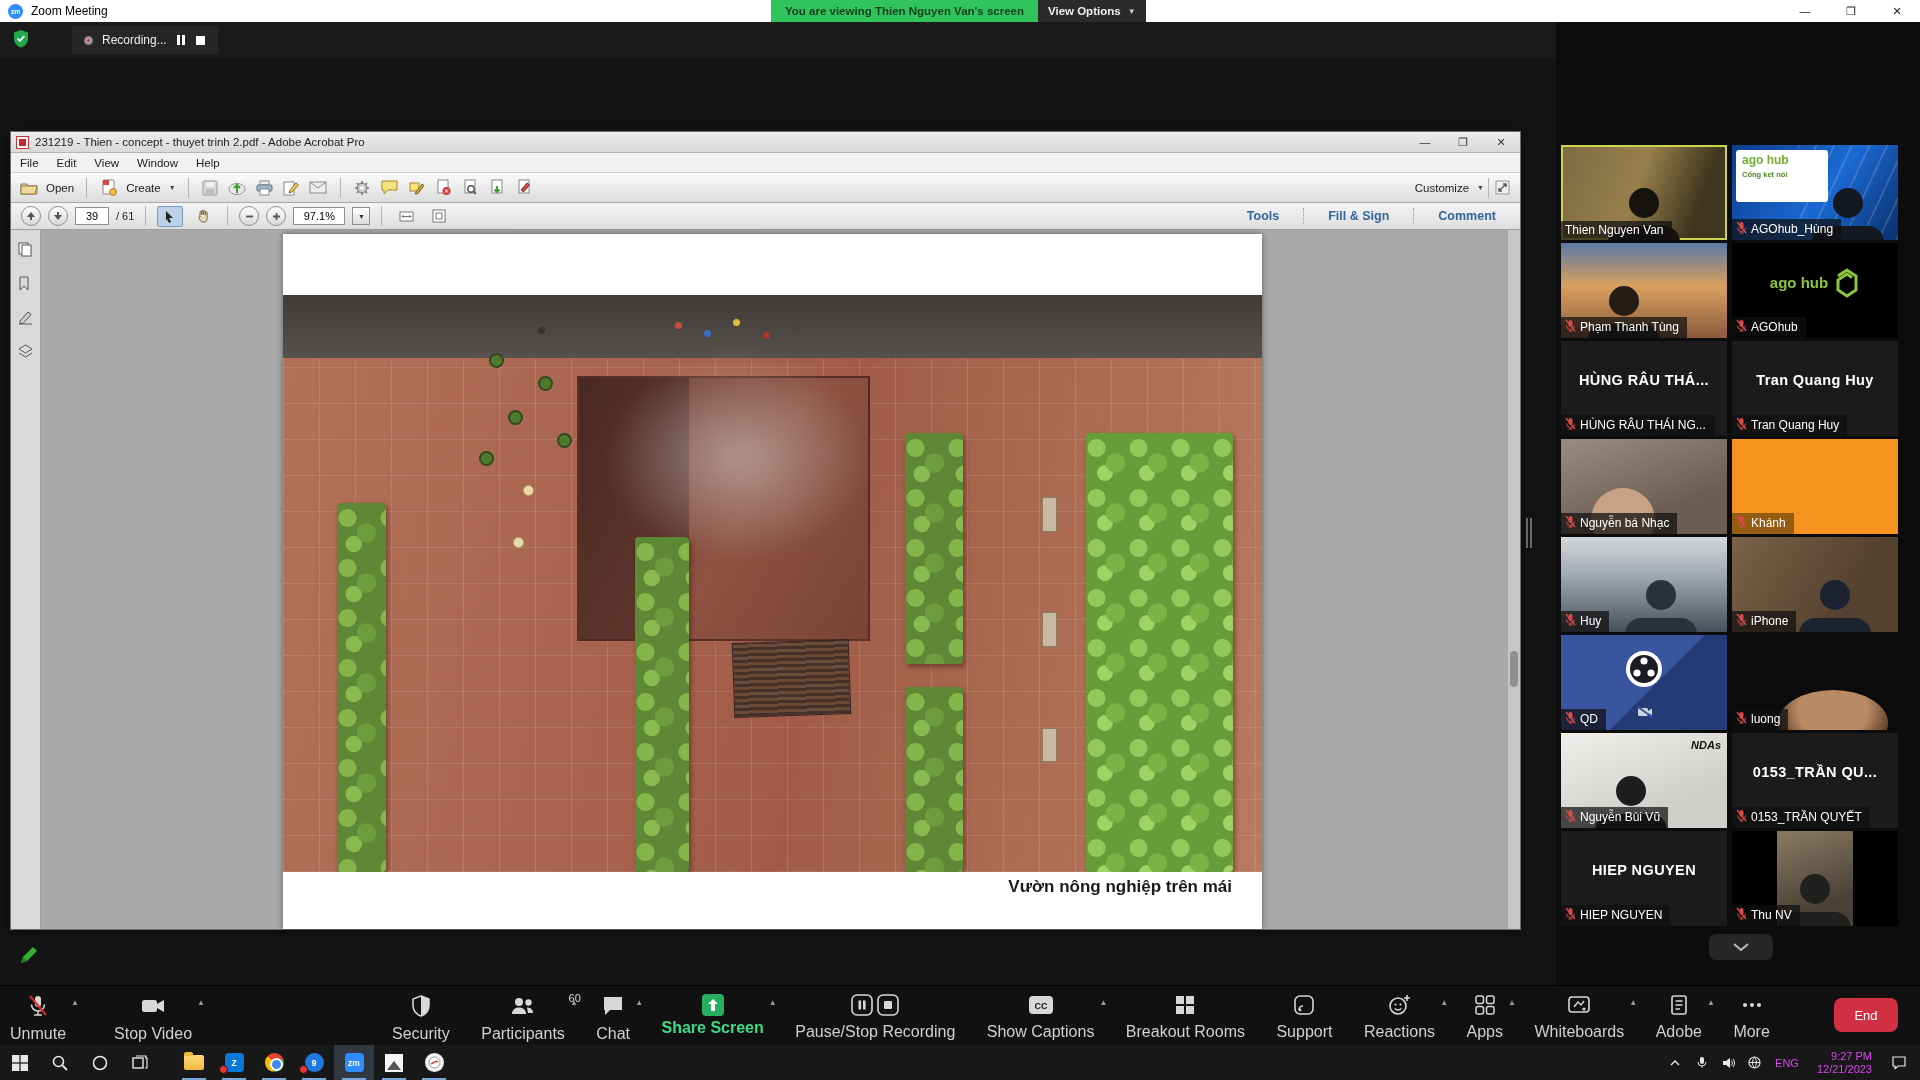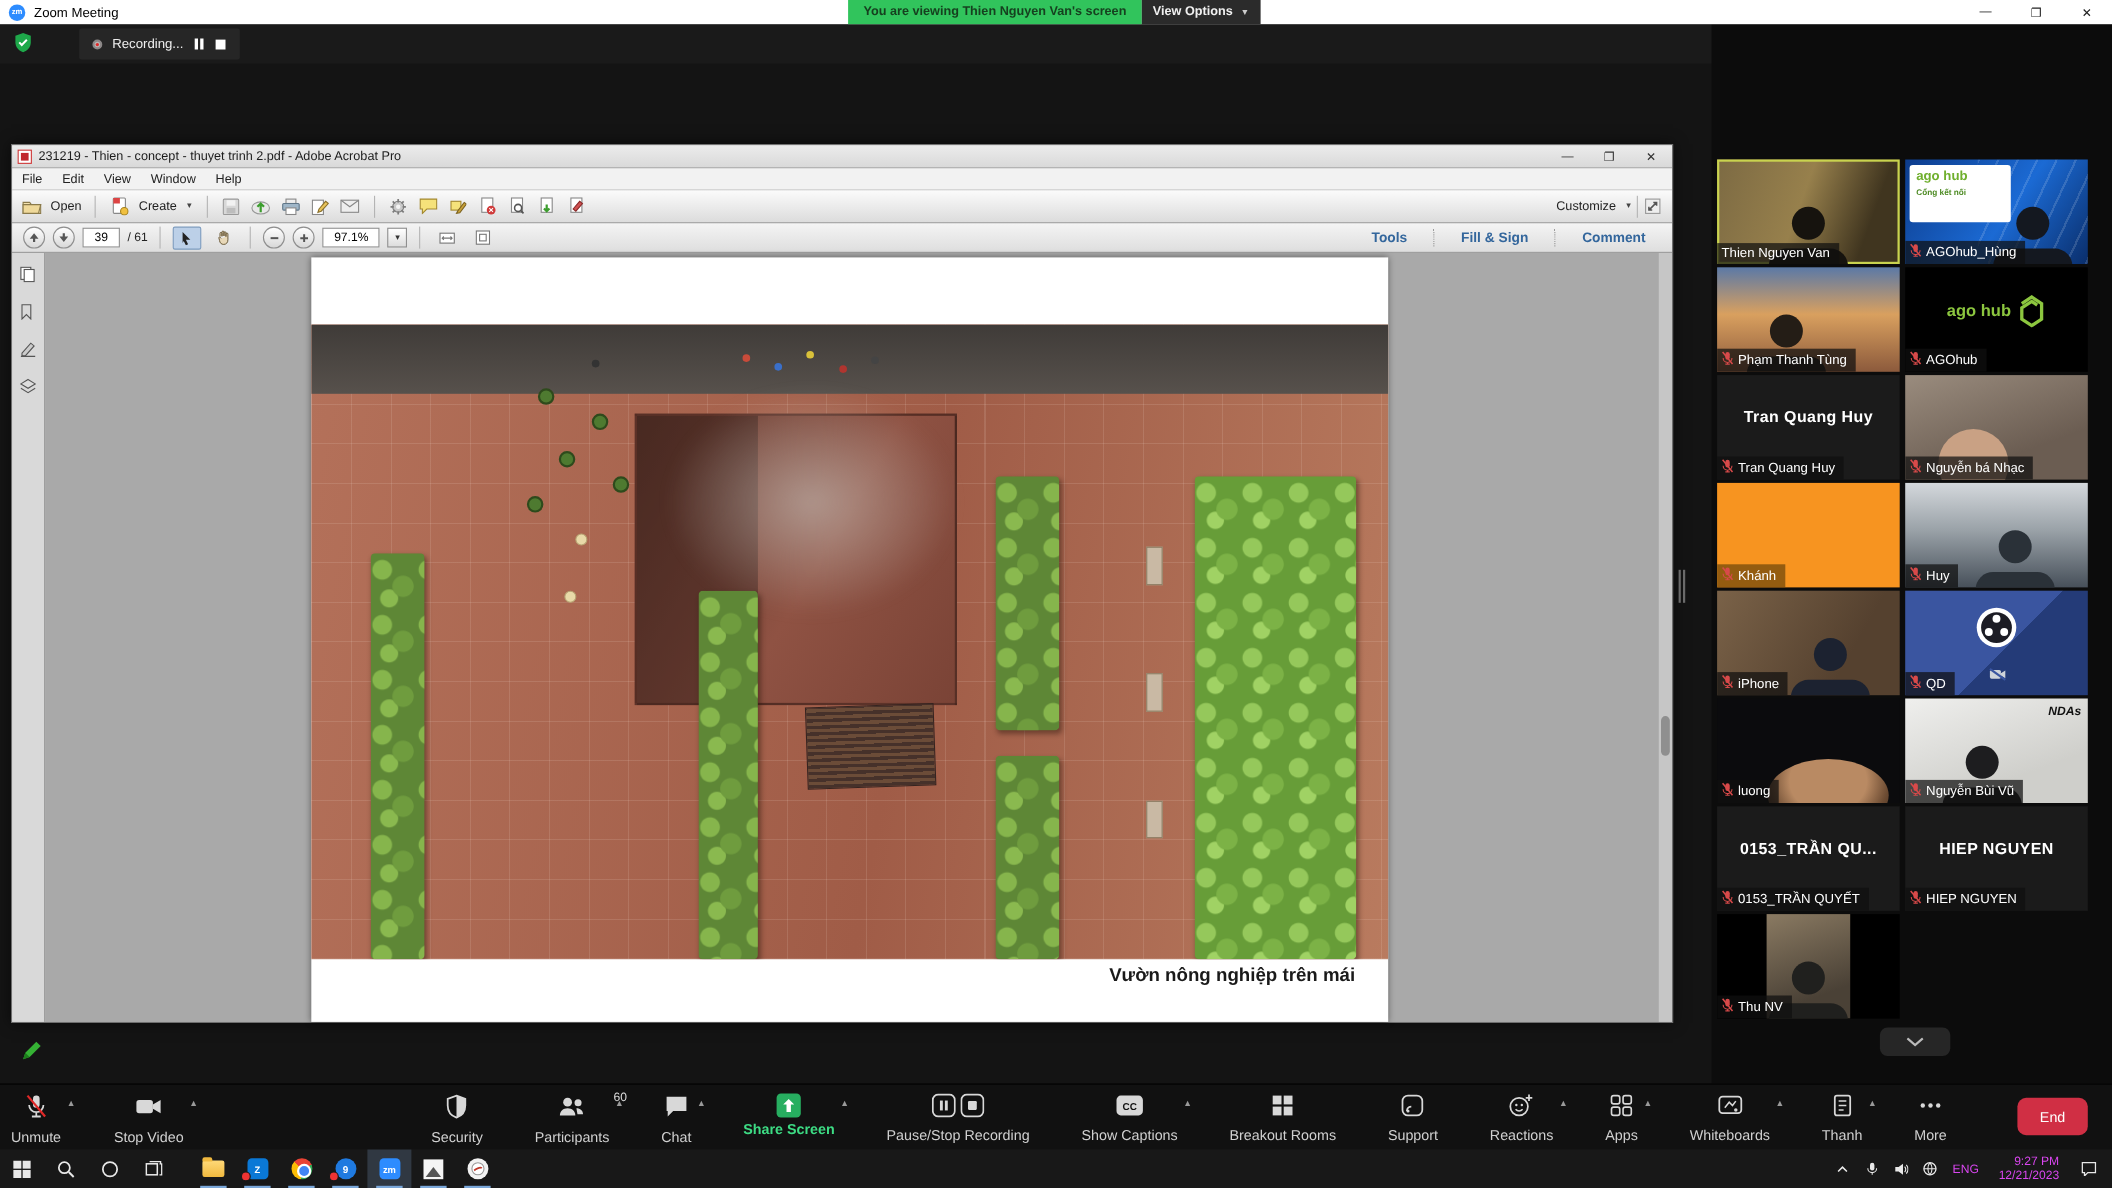--- a/index.html
+++ b/index.html
@@ -170,21 +170,21 @@
   .v-thu .inner { position:absolute; left:27%; top:0; width:46%; height:100%;
     background:linear-gradient(160deg,#8a7a62,#4a4136 75%); }
   .chev-btn { margin:8px auto 0; width:64px; height:26px; background:#262626; border-radius:7px;
     display:flex; align-items:center; justify-content:center; color:#bbb; }
 
   
   .zbar { position:absolute; left:0; top:985px; width:1920px; height:60px; background:#111111;
     border-top:1px solid #000; }
   .ctl { position:relative; display:flex; flex-direction:column; align-items:center; gap:3px;
     color:#d6d6d6; padding-top:8px; }
-  .ctl .lbl { font-size:13px; white-space:nowrap; color:#d0d0d0; }
+  .ctl .lbl { font-size:16px; white-space:nowrap; color:#d0d0d0; }
   .ctl .caret { position:absolute; top:12px; right:-13px; font-size:8px; color:#9a9a9a; }
   .left-grp { position:absolute; left:10px; top:0; display:flex; gap:48px; height:60px; }
   .ctr-grp { position:absolute; left:392px; right:150px; top:0; display:flex;
     justify-content:space-between; height:60px; }
   .pcount { position:absolute; top:6px; right:-16px; font-size:11px; color:#ddd; }
   .share .lbl { color:#3ddc84; font-weight:bold; }
   .share-ico { width:22px; height:22px; border-radius:4px; background:var(--share_green,#27ae60);
     display:flex; align-items:center; justify-content:center; }
   .end-btn { position:absolute; right:22px; top:12px; width:64px; height:34px; border-radius:8px;
     background:var(--end_red,#d02f44); color:#fff; font-size:13px; display:flex; align-items:center;
@@ -580,20 +580,31 @@
         <div class="nlabel">
           <span><svg width="11" height="13" viewBox="0 0 11 13">
                 <rect x="3.5" y="1" width="4" height="7" rx="2" fill="#d84a4a"></rect>
                 <path d="M1.5 6.5a4 4 0 008 0M5.5 10.5V12M3.5 12h4" stroke="#d84a4a" fill="none"></path>
                 <path d="M1 1l9 11" stroke="#d84a4a" stroke-width="1.4"></path>
               </svg></span>
           <span>AGOhub</span>
         </div>
       </div>
 
+      <div class="tile">
+        <div class="t-center">HÙNG RÂU THÁ...</div>
+        <div class="nlabel">
+          <span><svg width="11" height="13" viewBox="0 0 11 13">
+                <rect x="3.5" y="1" width="4" height="7" rx="2" fill="#d84a4a"></rect>
+                <path d="M1.5 6.5a4 4 0 008 0M5.5 10.5V12M3.5 12h4" stroke="#d84a4a" fill="none"></path>
+                <path d="M1 1l9 11" stroke="#d84a4a" stroke-width="1.4"></path>
+              </svg></span>
+          <span>HÙNG RÂU THÁI NG...</span>
+        </div>
+      </div>
 
       <div class="tile">
         <div class="t-center">Tran Quang Huy</div>
         <div class="nlabel">
           <span><svg width="11" height="13" viewBox="0 0 11 13">
                 <rect x="3.5" y="1" width="4" height="7" rx="2" fill="#d84a4a"></rect>
                 <path d="M1.5 6.5a4 4 0 008 0M5.5 10.5V12M3.5 12h4" stroke="#d84a4a" fill="none"></path>
                 <path d="M1 1l9 11" stroke="#d84a4a" stroke-width="1.4"></path>
               </svg></span>
           <span>Tran Quang Huy</span>
@@ -868,21 +879,21 @@
             </svg></span>
         <span class="caret">▲</span>
         <span class="lbl">Whiteboards</span>
       </div>
       <div class="ctl">
         <span><svg width="20" height="22" viewBox="0 0 20 22">
               <rect x="3" y="2" width="14" height="18" rx="2" fill="none" stroke="#d8d8d8" stroke-width="1.6"></rect>
               <path d="M6.5 7h7M6.5 11h7M6.5 15h4.5" stroke="#d8d8d8" stroke-width="1.4"></path>
             </svg></span>
         <span class="caret">▲</span>
-        <span class="lbl">Thanh</span>
+        <span class="lbl">Adobe</span>
       </div>
       <div class="ctl">
         <span><svg width="24" height="22" viewBox="0 0 24 22">
               <circle cx="5" cy="11" r="2" fill="#d8d8d8"></circle>
               <circle cx="12" cy="11" r="2" fill="#d8d8d8"></circle>
               <circle cx="19" cy="11" r="2" fill="#d8d8d8"></circle>
             </svg></span>
         <span class="lbl">More</span>
       </div>
     </div>

